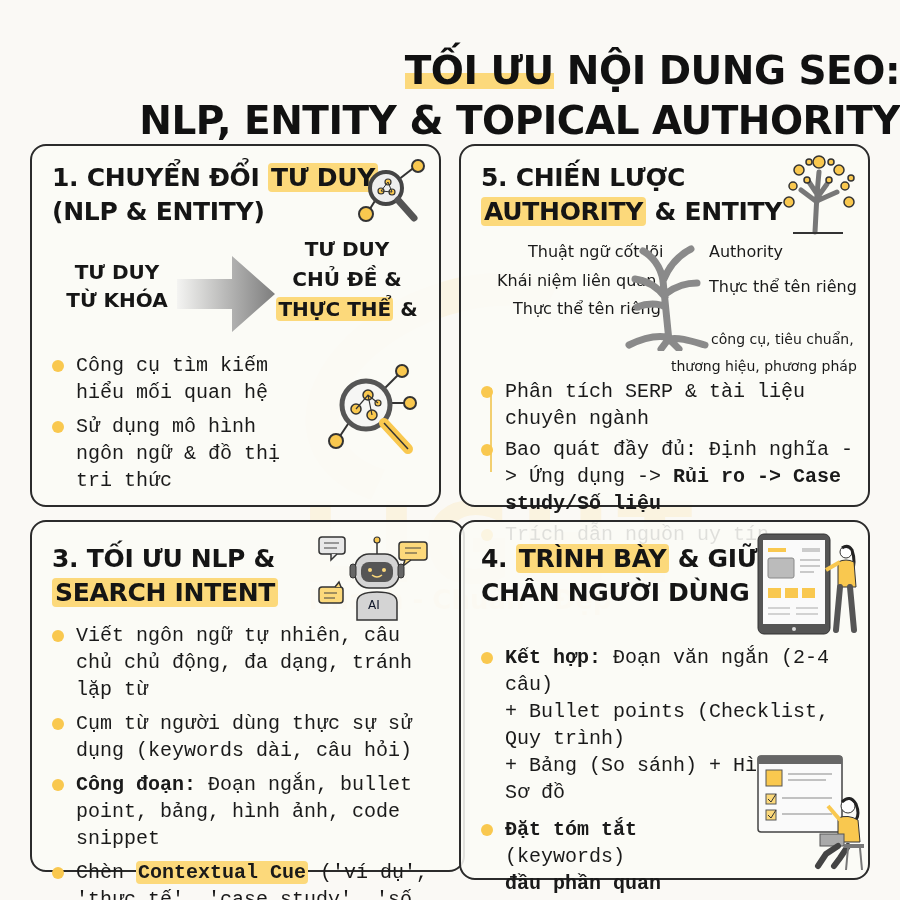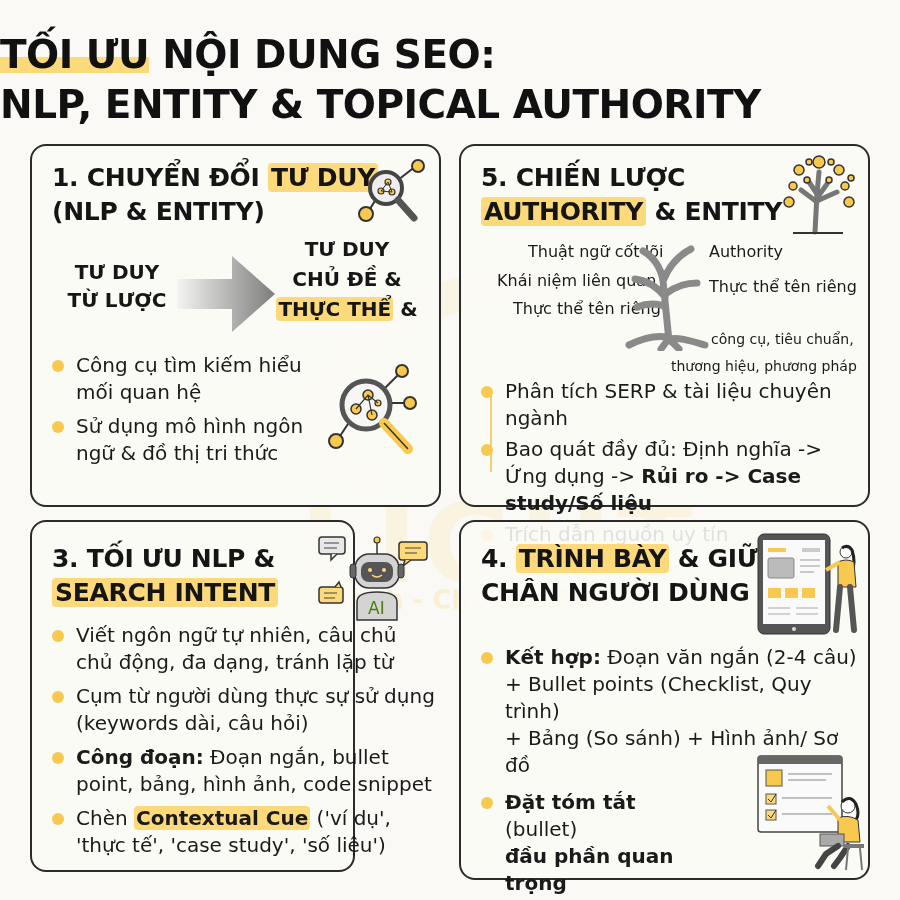--- a/index.html
+++ b/index.html
@@ -30,45 +30,45 @@
     position: absolute; left: 300px; top: 480px; width: 320px;
     font-size: 110px; font-weight: bold; color: rgba(252,210,110,0.15);
     letter-spacing: 6px; text-align: center; font-family: "DejaVu Sans", sans-serif;
   }
   .wm-sub {
     position: absolute; left: 300px; top: 585px; width: 320px;
     font-size: 26px; font-weight: bold; color: rgba(252,200,90,0.22); text-align: center;
   }
 
   
-  .header { position: relative; z-index: 1; text-align: left; padding-top: 30px; }
+  .header { position: relative; z-index: 1; text-align: right; padding-top: 46px; }
   .title-line {
     font-size: 39px; font-weight: bold; letter-spacing: -0.5px;
     line-height: 50px; color: #111;
   }
 
   
   .card {
     position: absolute; z-index: 1;
     background: rgba(251,250,246,0.88);
     border: 2px solid #2b2b2b; border-radius: 16px;
   }
   #card1 { left: 30px;  top: 144px; width: 411px; height: 363px; }
   #card2 { left: 459px; top: 144px; width: 411px; height: 363px; }
-  #card3 { left: 30px;  top: 520px; width: 325px; height: 352px; }
+  #card3 { left: 30px;  top: 520px; width: 435px; height: 352px; }
   #card4 { left: 459px; top: 520px; width: 411px; height: 360px; }
 
   .card-title {
     position: absolute; left: 20px; top: 15px;
     font-size: 25px; font-weight: bold; line-height: 34px; color: #151515;
     letter-spacing: -0.3px;
   }
   .card-title .hl { padding: 0 3px; }
 
-  .bullets { position: absolute; list-style: none; }
+  .bullets { position: absolute; list-style: none; font-family: Liberation Mono, monospace; }
   .bullets li {
     position: relative; padding-left: 26px;
     font-size: 20px; line-height: 27px; color: #1a1a1a; margin-bottom: 7px;
   }
   .bullets li .dot {
     position: absolute; left: 2px; top: 8px; width: 12px; height: 12px;
     border-radius: 50%; background: #f9c84f;
   }
   .bullets b { font-weight: bold; }
 
@@ -123,21 +123,21 @@
     <circle cx="32" cy="30" r="16" fill="#eee" stroke="#444" stroke-width="4"></circle>
     <line x1="44" y1="42" x2="60" y2="60" stroke="#555" stroke-width="7" stroke-linecap="round"></line>
     <circle cx="27" cy="33" r="3" fill="#f9c84f" stroke="#333" stroke-width="1.2"></circle>
     <circle cx="34" cy="24" r="3" fill="#f9c84f" stroke="#333" stroke-width="1.2"></circle>
     <circle cx="38" cy="34" r="3" fill="#f9c84f" stroke="#333" stroke-width="1.2"></circle>
     <path d="M27 33 L34 24 L38 34 Z" fill="none" stroke="#333" stroke-width="1"></path>
   </svg>
 
   <div class="shift-from">
     <div>TƯ DUY</div>
-    <div>TỪ LƯỢC</div>
+    <div>TỪ KHÓA</div>
   </div>
 
   <svg class="arrow" viewBox="0 0 100 80">
     <defs>
       <linearGradient id="ag" x1="0" x2="1">
         <stop offset="0" stop-color="#f4f4f2"></stop>
         <stop offset="1" stop-color="#7d7d7d"></stop>
       </linearGradient>
     </defs>
     <path d="M0 25 H55 V2 L98 40 L55 78 V55 H0 Z" fill="url(#ag)"></path>
@@ -248,21 +248,21 @@
     <circle cx="60" cy="8" r="3" fill="#f9c84f" stroke="#333" stroke-width="1.2"></circle>
     <rect x="38" y="22" width="44" height="34" rx="14" fill="#d4d4d4" stroke="#333" stroke-width="1.5"></rect>
     <rect x="33" y="32" width="6" height="14" rx="3" fill="#666" stroke="#333"></rect>
     <rect x="81" y="32" width="6" height="14" rx="3" fill="#666" stroke="#333"></rect>
     <rect x="44" y="30" width="32" height="20" rx="8" fill="#555"></rect>
     <circle cx="53" cy="38" r="2" fill="#fcd97b"></circle>
       <circle cx="67" cy="38" r="2" fill="#fcd97b"></circle>
     <path d="M55 43 Q60 47 65 43" stroke="#fcd97b" stroke-width="1.5" fill="none"></path>
     <path d="M40 88 V70 Q40 60 60 60 Q80 60 80 70 V88 Z" fill="#d4d4d4" stroke="#333" stroke-width="1.5"></path>
   </svg>
-  <span style="position:absolute;left:336px;top:76px;font-size:17px;color:#4d7c0f">AI</span>
+  <span style="position:absolute;left:336px;top:76px;font-size:12px;color:#0f172a">AI</span>
 
   <ul class="bullets" style="left:18px;top:100px;width:385px">
     <li><span class="dot"></span><span>Viết ngôn ngữ tự nhiên, câu chủ chủ động, đa dạng, tránh lặp từ</span></li>
     <li><span class="dot"></span><span>Cụm từ người dùng thực sự sử dụng (keywords dài, câu hỏi)</span></li>
     <li><span class="dot"></span><b>Công đoạn:</b><span> Đoạn ngắn, bullet point, bảng, hình ảnh, code snippet</span></li>
     <li><span class="dot"></span><span>Chèn </span><b class="hl" style="padding:0 2px">Contextual Cue</b><span> ('ví dụ', 'thực tế', 'case study', 'số liệu')</span></li>
   </ul>
 </div>
 
 <div class="card" id="card4">
@@ -291,21 +291,21 @@
 
     <circle cx="90" cy="20" r="6" fill="#fff" stroke="#333"></circle>
     <path d="M86 16 Q92 12 96 18 Q100 30 96 40" stroke="#222" stroke-width="3" fill="none"></path>
     <path d="M82 30 Q90 26 98 30 L100 55 L82 55 Z" fill="#f9c84f" stroke="#333"></path>
     <path d="M84 30 L70 38" stroke="#f9c84f" stroke-width="4"></path>
     <path d="M84 55 L80 98 M94 55 L98 98" stroke="#555" stroke-width="6" stroke-linecap="round"></path>
   </svg>
 
   <ul class="bullets" style="left:18px;top:122px;width:385px">
     <li style="margin-bottom:10px"><span class="dot"></span><b>Kết hợp:</b><span> Đoạn văn ngắn (2-4 câu)</span><br><span>+ Bullet points (Checklist, Quy trình)</span><br><span>+ Bảng (So sánh) + Hình ảnh/ Sơ đồ</span></li>
-    <li style="margin-bottom:8px;width:230px"><span class="dot"></span><b>Đặt tóm tắt</b><span> (bullet)</span><br><b>đầu phần quan trọng</b></li>
+    <li style="margin-bottom:8px;width:230px"><span class="dot"></span><b>Đặt tóm tắt</b><span> (keywords)</span><br><b>đầu phần quan trọng</b></li>
 
   </ul>
 
   <svg style="position:absolute;left:295px;top:232px" width="112" height="118" viewBox="0 0 112 118">
     <rect x="2" y="2" width="84" height="76" rx="3" fill="#fafafa" stroke="#444" stroke-width="1.5"></rect>
     <rect x="2" y="2" width="84" height="8" fill="#666"></rect>
     <rect x="10" y="16" width="16" height="16" fill="#f9c84f" stroke="#555"></rect>
     <line x1="32" y1="20" x2="76" y2="20" stroke="#888"></line>
       <line x1="32" y1="26" x2="70" y2="26" stroke="#888"></line>
     <rect x="10" y="40" width="10" height="10" fill="#fcd97b" stroke="#555"></rect>

